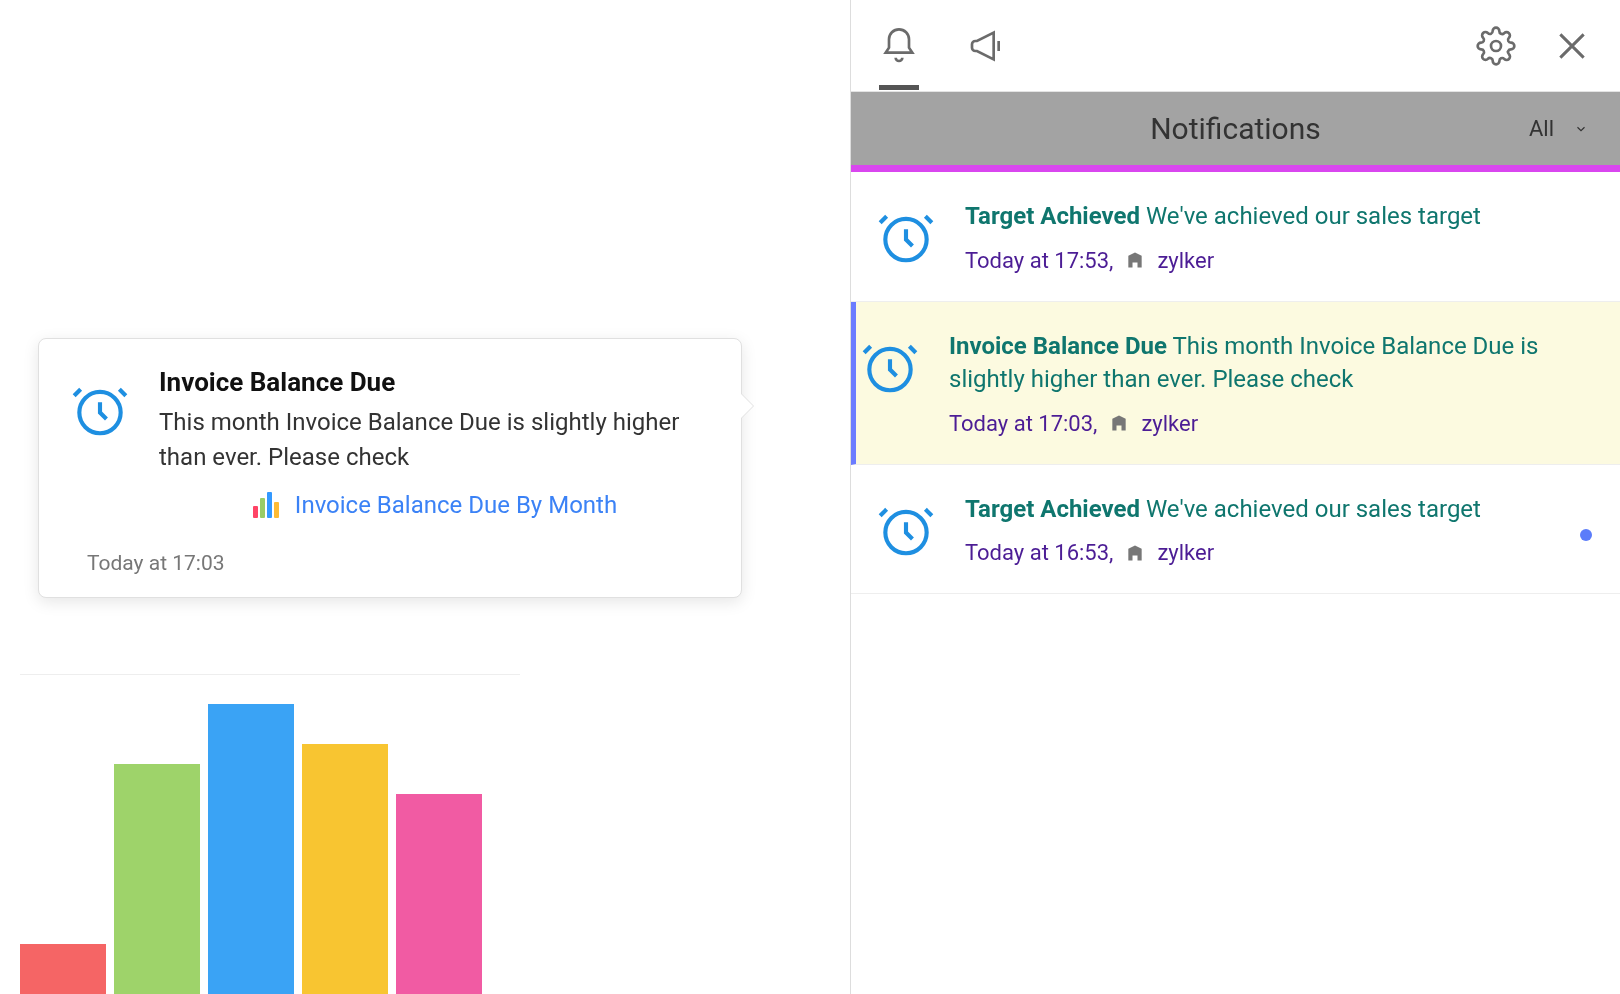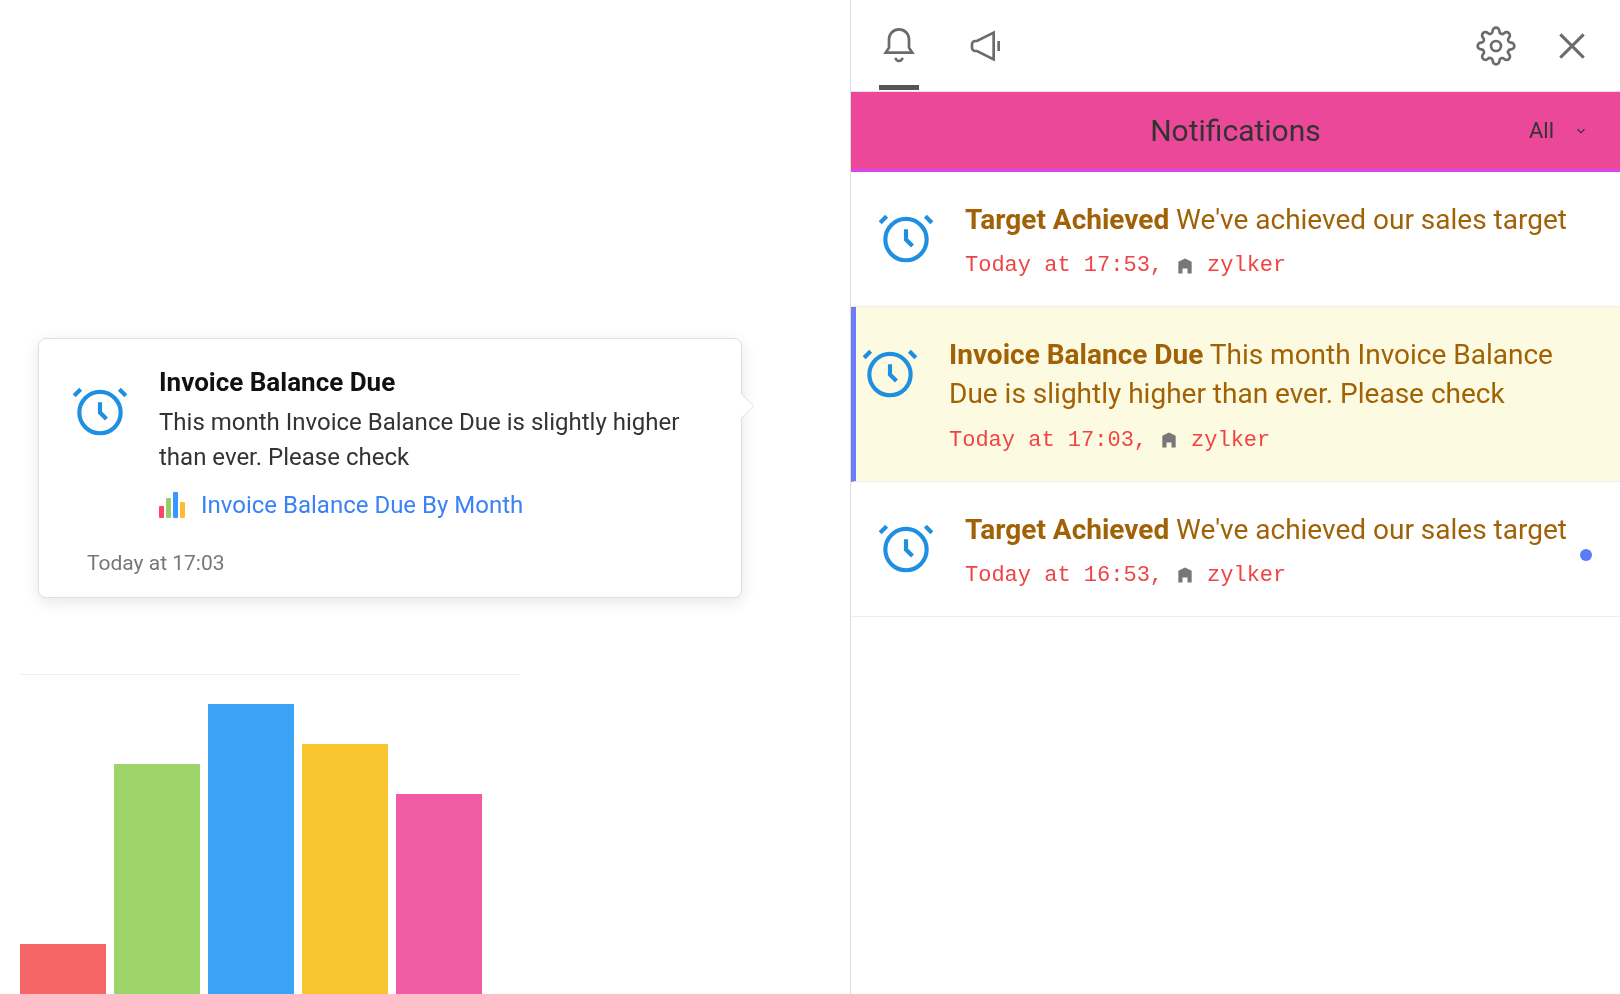--- a/index.html
+++ b/index.html
@@ -68,20 +68,21 @@
 .popup-desc {
   font-size: 24px;
   color: #333;
   line-height: 1.45;
   margin-bottom: 16px;
 }
 .popup-link-row {
   display: flex;
   align-items: center;
   gap: 14px;
+  justify-content: center;
 }
 .mini-chart-icon {
   width: 28px;
   height: 26px;
   display: inline-flex;
   align-items: flex-end;
   gap: 2px;
 }
 .mini-chart-icon span { display:block; width: 5px; border-radius:1px; }
 .mini-chart-icon span:nth-child(1){ height: 12px; background:#f46; }
@@ -145,22 +146,22 @@
   content: "";
   position: absolute;
   bottom: -24px;
   left: 0;
   width: 40px;
   height: 5px;
   background: #555;
 }
 
 .panel-subheader {
-  background: #ec4899;
-  border-bottom: 3px solid #d946ef;
+  background: #a3a3a3;
+  border-bottom: 7px solid #d946ef;
   display: flex;
   align-items: center;
   justify-content: center;
   position: relative;
   height: 80px;
   text-align: right;
 }
 .panel-title {
   font-size: 30px;
   font-weight: 400;
@@ -193,33 +194,32 @@
 }
 .notif-alarm {
   width: 62px;
   height: 62px;
   color: #1e8fe1;
   flex-shrink: 0;
   margin-top: 6px;
 }
 .notif-body { flex: 1; }
 .notif-text {
-  font-size: 28px;
-  color: #a16207;
+  font-size: 24px;
+  color: #0f766e;
   line-height: 1.4;
 }
 .notif-text .bold { font-weight: 700; }
 .notif-meta {
   margin-top: 14px;
   font-size: 22px;
-  color: #ef4444;
+  color: #4c1d95;
   display: flex;
   align-items: center;
   gap: 12px;
-  font-family: Liberation Mono, monospace;
 }
 .org-icon {
   width: 20px;
   height: 20px;
   color: #777;
 }
 .unread-dot {
   position: absolute;
   right: 28px;
   top: 50%;

